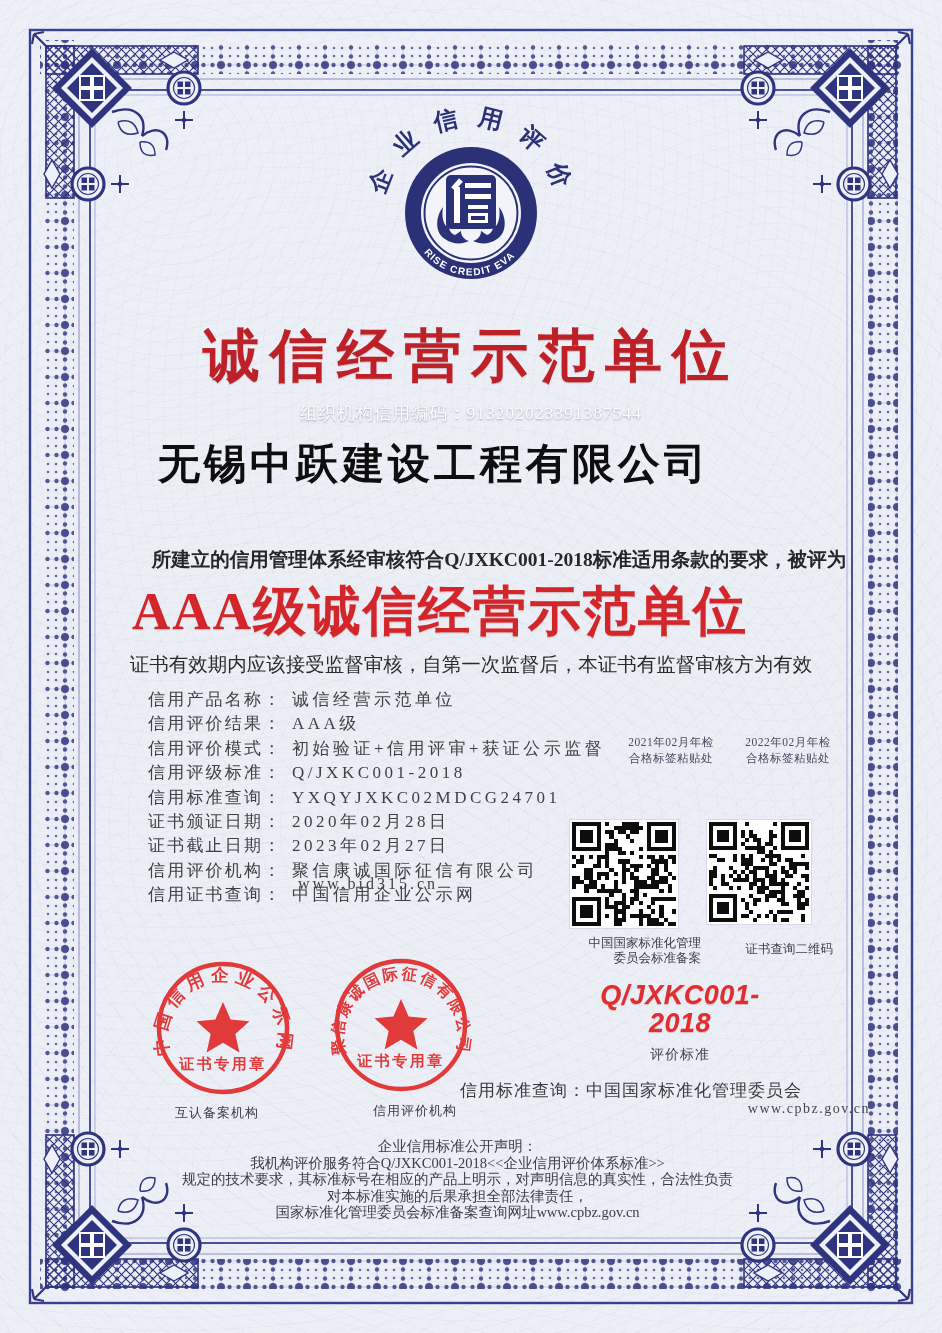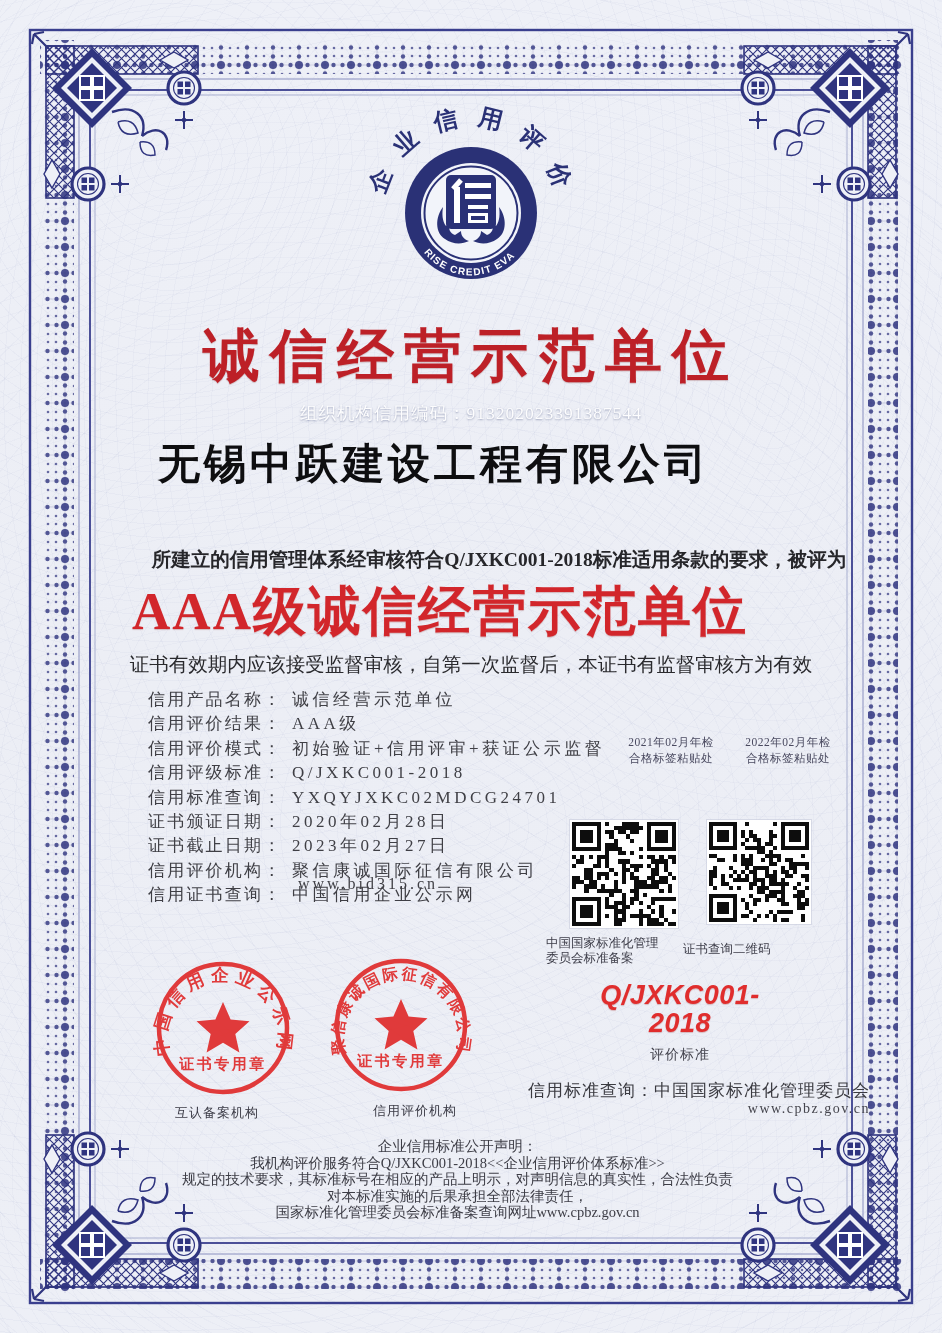--- a/index.html
+++ b/index.html
@@ -39,30 +39,30 @@
     text-shadow:0 1px 1px rgba(140,20,20,.25);
   }
   .validity{left:0;top:651px;width:942px;text-align:center;font-size:19.5px;color:#2a2a2e;}
   .fields{left:148px;top:688px;width:520px;}
   .field-row{display:flex;height:24.4px;line-height:24.4px;font-size:17px;color:#3f3f45;}
   .f-label{width:144px;letter-spacing:2.2px;flex:none;}
   .f-value{letter-spacing:3.5px;}
   .website{left:148px;top:875px;width:440px;text-align:center;font-size:16px;letter-spacing:3px;color:#3f3f45;}
   .insp{width:118px;text-align:center;font-size:11.5px;line-height:16px;color:#4a4a60;letter-spacing:.5px;}
   .qrbox{background:#fff;padding:2px;box-shadow:0 0 0 1px rgba(200,204,220,.6);}
-  .qrcap{text-align:left;font-size:12.5px;line-height:15px;color:#3c3c48;}
+  .qrcap{text-align:right;font-size:12.5px;line-height:15px;color:#3c3c48;}
   .sealcap{width:130px;text-align:center;font-size:13px;color:#3b3b46;letter-spacing:1px;}
   .stdcode{
     left:575px;top:981px;width:210px;text-align:center;
     font-family:"Liberation Sans","DejaVu Sans",sans-serif;
     font-size:27px;line-height:28px;font-weight:800;font-style:italic;color:#e02d2d;letter-spacing:.5px;
     text-shadow:0 1px 1px rgba(150,20,20,.25);
   }
   .stdcap{left:610px;top:1046px;width:140px;text-align:center;font-size:14px;color:#44444e;letter-spacing:1px;}
-  .stdquery{left:460px;top:1079px;width:410px;text-align:right;font-size:17px;color:#3a3a40;letter-spacing:1px;}
+  .stdquery{left:460px;top:1079px;width:410px;text-align:left;font-size:17px;color:#3a3a40;letter-spacing:1px;}
   .stdurl{left:460px;top:1101px;width:410px;text-align:right;font-size:14px;color:#45454d;letter-spacing:1.5px;}
   .decl{left:150px;top:1138px;width:615px;text-align:center;font-size:14.5px;line-height:16.6px;color:#3d3d46;}
 </style>
 </head>
 <body>
 
 <div class="page">
 
   <svg id="frame" width="942" height="1333" viewBox="0 0 942 1333">
     <defs>

